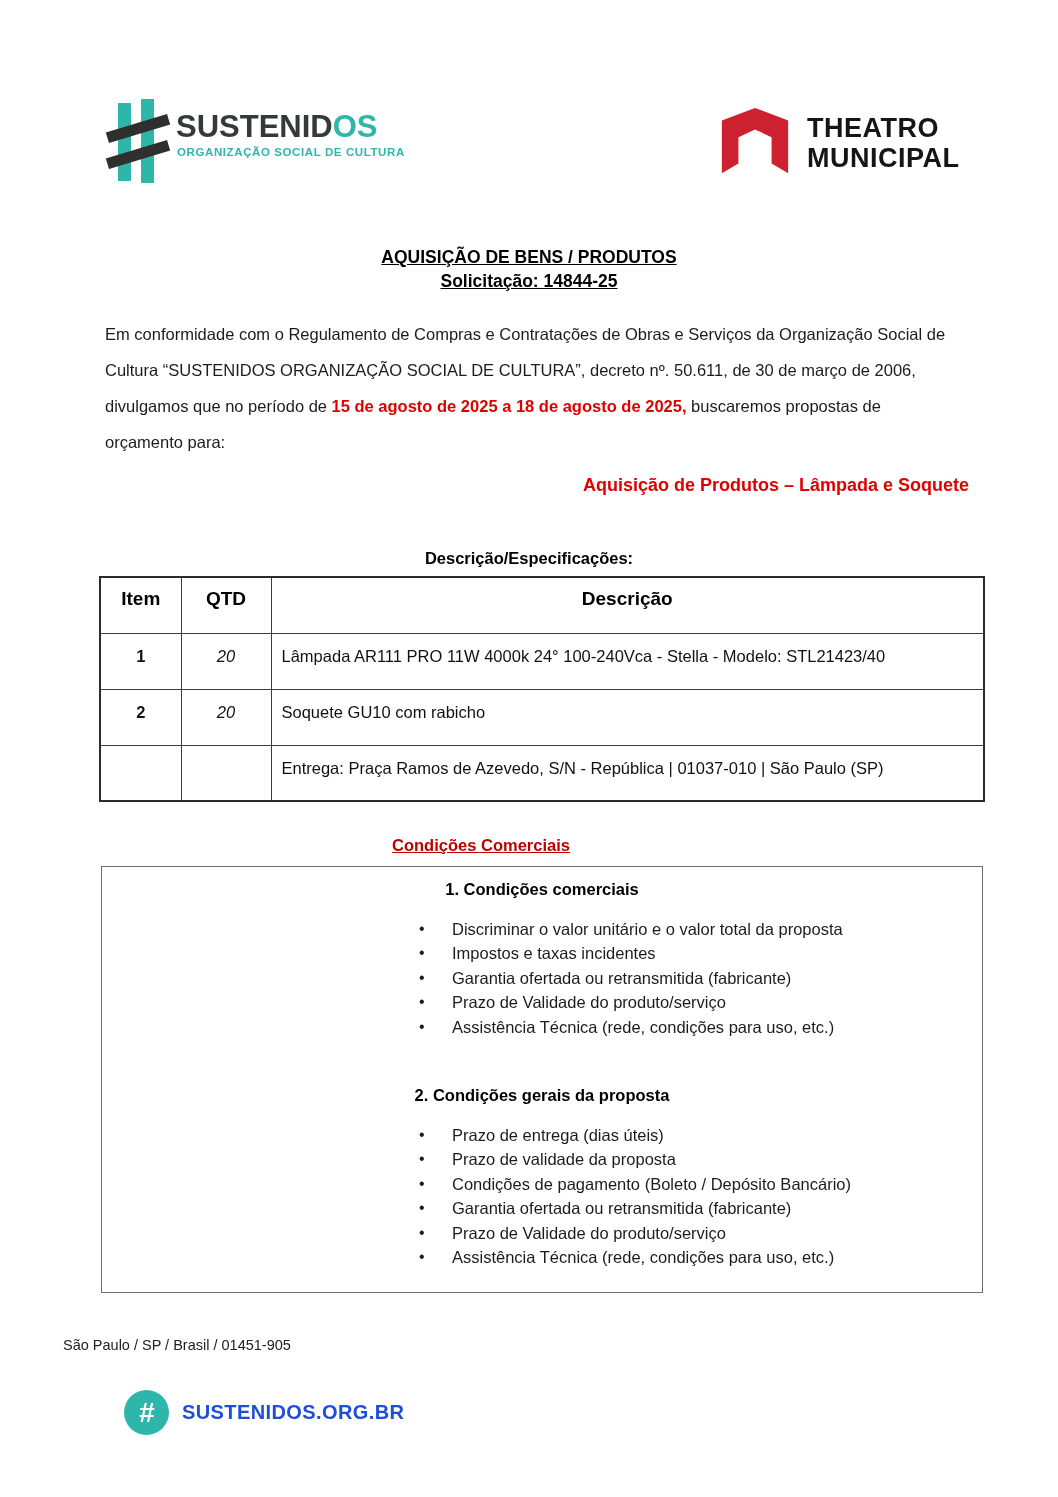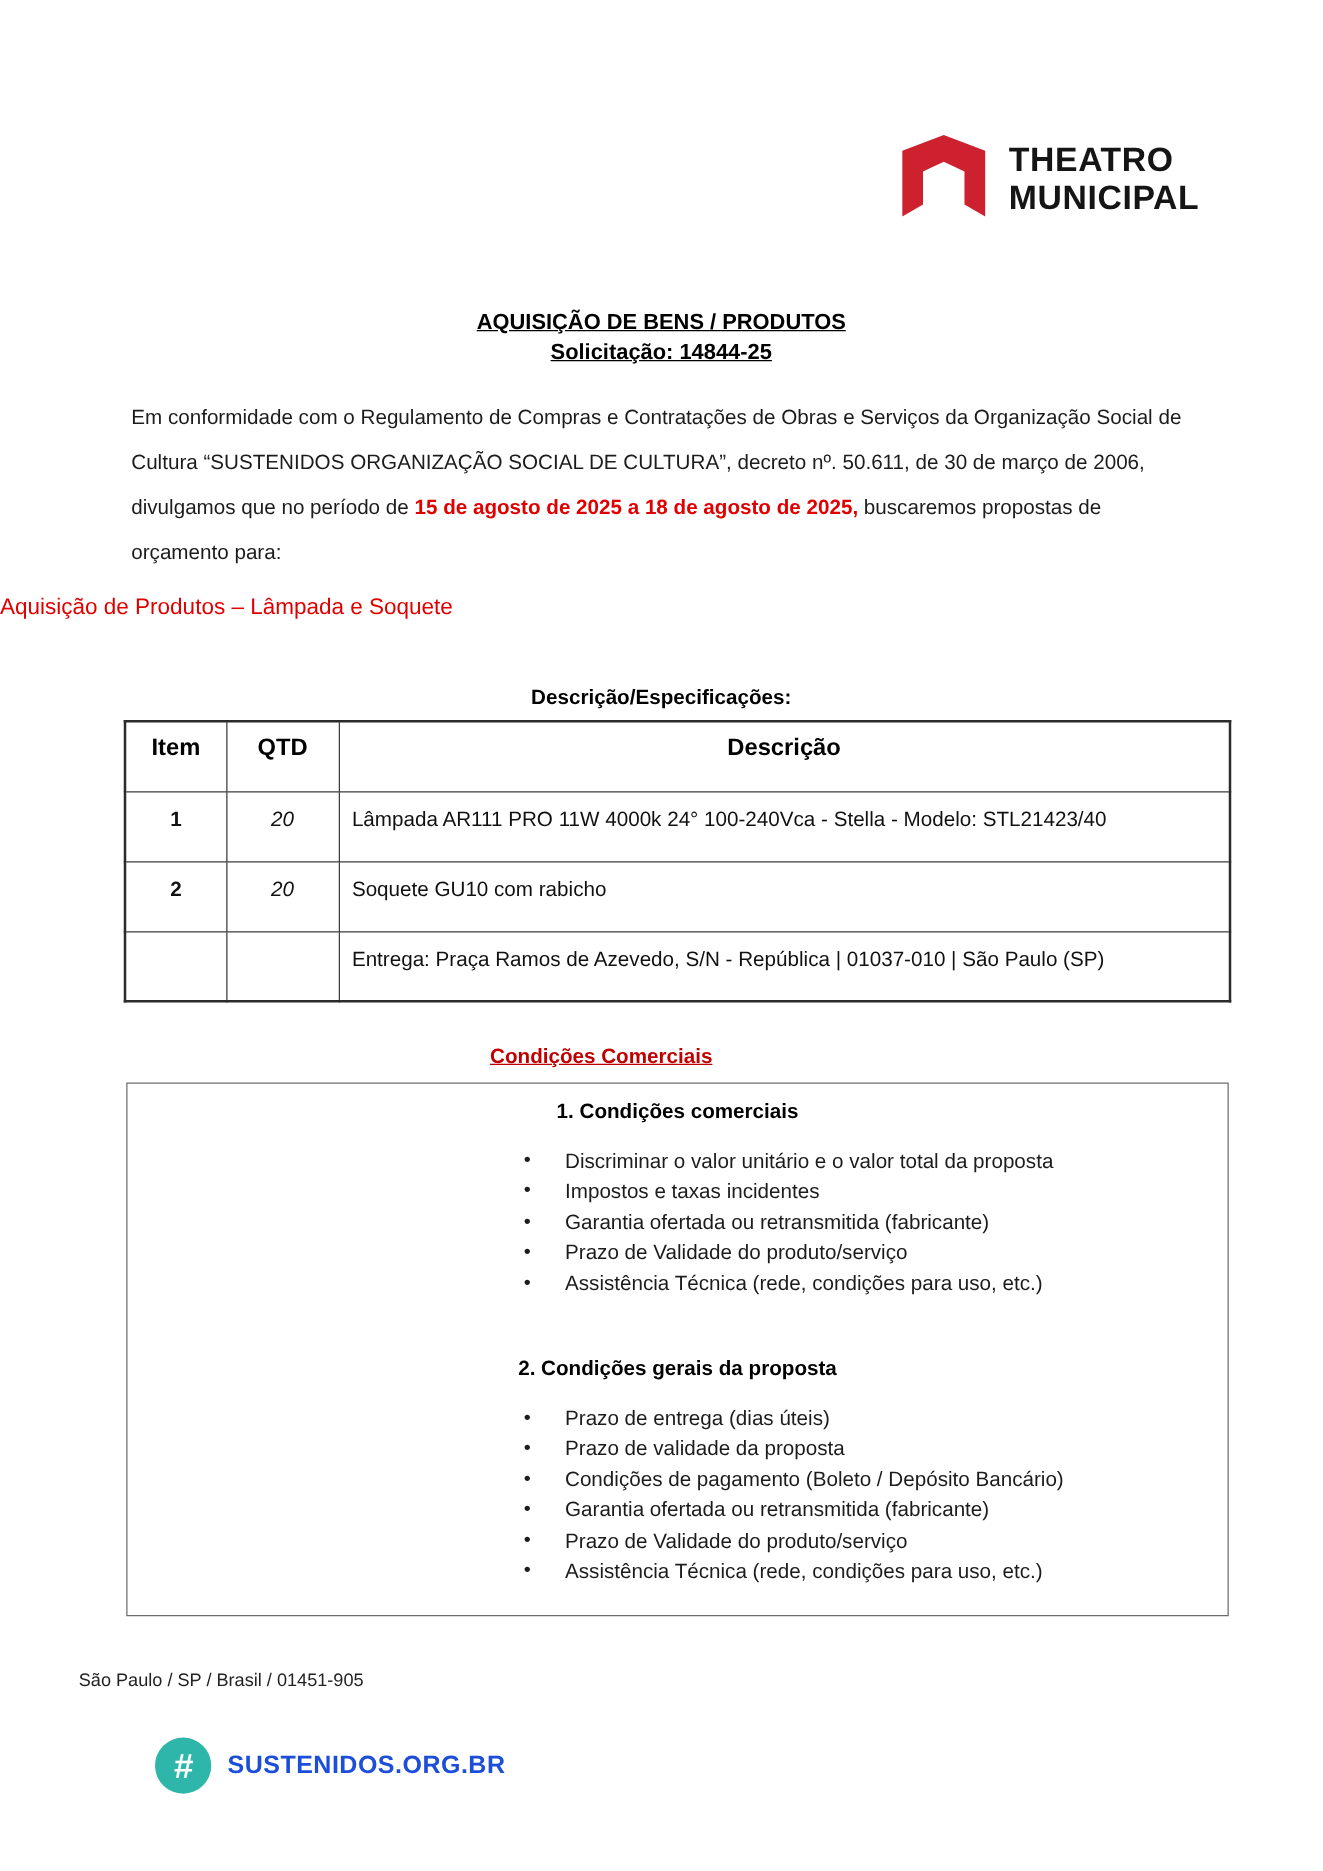--- a/index.html
+++ b/index.html
@@ -29,21 +29,21 @@
 
   
   .doc-title { position:absolute; left:0; top:245px; width:1058px; text-align:center; font-weight:bold; font-size:17.5px; line-height:24px; color:#000; }
   .doc-title div { text-decoration:underline; }
 
   
   .intro { position:absolute; left:105px; top:316px; width:845px; font-size:16.5px; line-height:36px; color:#1c1c1c; }
   .intro .red { color:#e00000; font-weight:bold; }
 
   
-  .subject-heading { position:absolute; left:0; top:475px; width:969px; text-align:left; color:#e00000; font-weight:normal; font-size:18px; }
+  .subject-heading { position:absolute; left:0; top:475px; width:969px; text-align:right; color:#e00000; font-weight:bold; font-size:18px; }
   .spec-heading { position:absolute; left:0; top:549px; width:1058px; text-align:center; font-weight:bold; font-size:16.5px; color:#000; }
 
   
   .items-table { position:absolute; left:99px; top:576px; width:886px; border-collapse:collapse; table-layout:fixed; }
   .items-table th, .items-table td { border:1px solid #3c3c3c; vertical-align:top; background:#fff; }
   .items-table { border:2px solid #2b2b2b; }
   .col-item { width:81px; }
   .col-qtd  { width:90px; }
   .items-table th { height:56px; padding-top:10px; font-size:19px; font-weight:bold; text-align:center; color:#000; }
   .items-table td { height:56px; padding-top:13px; font-size:16.5px; color:#111; }
@@ -65,20 +65,30 @@
   .footer-address { position:absolute; left:63px; top:1334px; font-size:14.5px; line-height:23px; color:#222; }
   .footer-brand { position:absolute; left:124px; top:1390px; display:flex; align-items:center; gap:13px; }
   .footer-circle { width:45px; height:45px; border-radius:50%; background:#2fb6aa; color:#fff; display:flex; align-items:center; justify-content:center; font-size:28px; font-weight:bold; font-style:italic; }
   .footer-site { color:#1d4ed8; font-weight:bold; font-size:20px; letter-spacing:0.4px; }
 </style>
 </head>
 <body>
 
 <div class="page">
 
+  <div class="sust-logo">
+    <div class="hash-mark">
+      <div class="hash-bar-v hash-v1"></div>
+      <div class="hash-bar-v hash-v2"></div>
+      <div class="hash-bar-d hash-d1"></div>
+      <div class="hash-bar-d hash-d2"></div>
+    </div>
+    <div class="sust-name"><span>SUSTENID</span><span class="accent">OS</span></div>
+    <div class="sust-tagline">ORGANIZAÇÃO SOCIAL DE CULTURA</div>
+  </div>
 
   <div class="theatro-logo">
     <svg class="theatro-mark" viewBox="0 0 80 80">
       <polygon points="6,16 40,3 74,16 74,70 57,60 57,33 40,25 23,33 23,60 6,70" fill="#cd2130"></polygon>
     </svg>
     <div class="theatro-text">
       <div>THEATRO</div>
       <div>MUNICIPAL</div>
     </div>
   </div>

